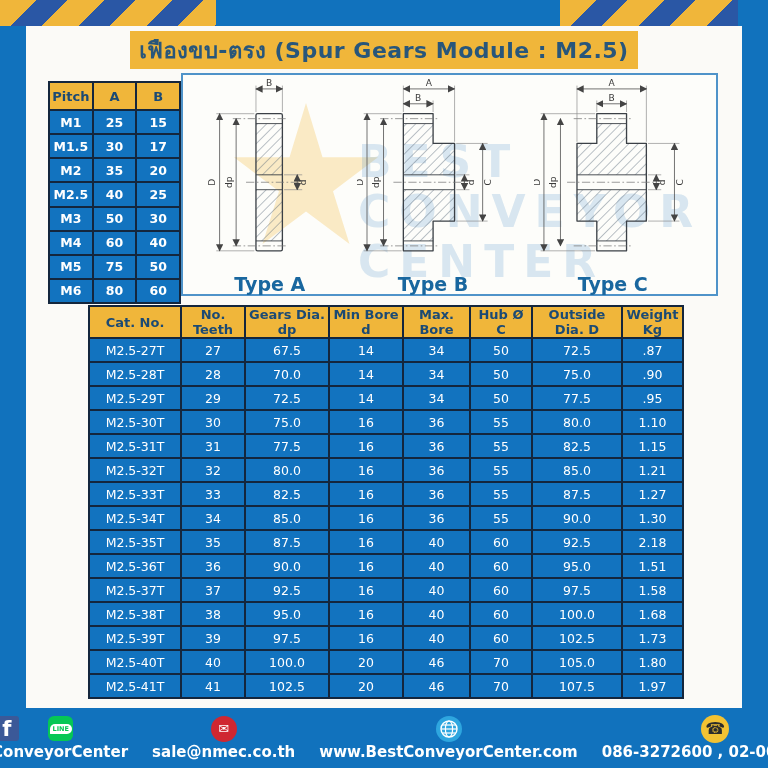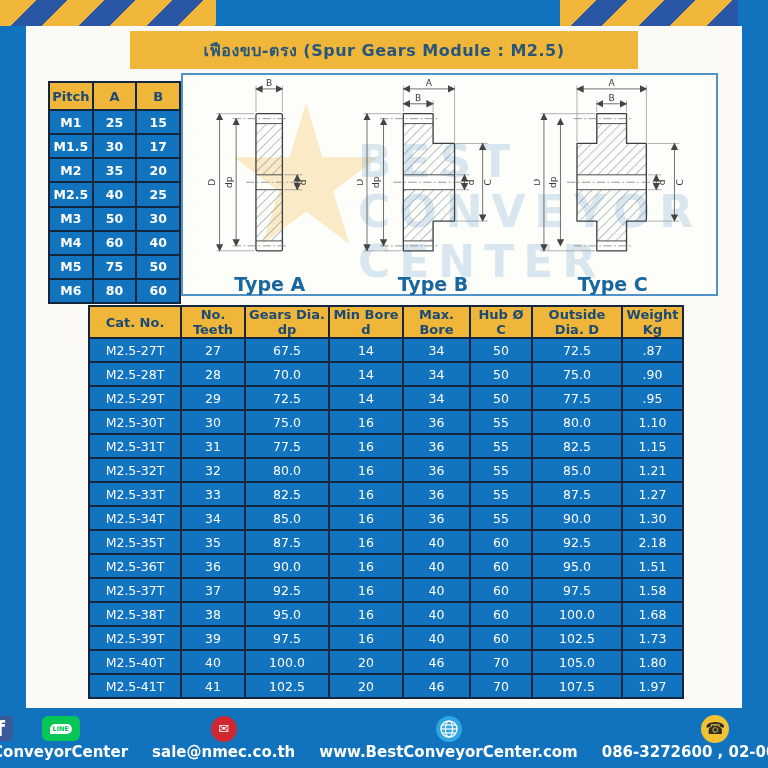--- a/index.html
+++ b/index.html
@@ -11,21 +11,21 @@
   
   .top-band { position:absolute; top:0; left:0; right:0; height:26px; background:#1172bd; }
   .stripe { position:absolute; top:0; bottom:0;
     background:repeating-linear-gradient(135deg,#f0b63a 0 26px,#2a57a5 26px 48px); }
   .stripe-left { left:0; width:216px; }
   .stripe-right { left:560px; width:178px; }
   
   .content { position:absolute; left:26px; right:26px; top:26px; bottom:60px; background:#fbfaf7; }
   .title-bar {
     position:absolute; top:5px; left:104px; width:508px; height:38px;
-    background:#f0b63a; color:#28567b; font-weight:bold; font-size:16px;
+    background:#f0b63a; color:#28567b; font-weight:bold; font-size:22px;
     display:flex; align-items:center; justify-content:center; letter-spacing:0.5px;
   }
   .top-section { position:absolute; top:47px; left:22px; right:24px; height:223px; }
   
   .pitch-table { position:absolute; left:0; top:8px; width:133px; height:223px;
     border-collapse:collapse; table-layout:fixed; }
   .pitch-table th { background:#f0b63a; color:#1b4a74; font-size:13px; font-weight:bold;
     border:2px solid #14263d; height:28px; text-align:center; }
   .pitch-table td { background:#1273bf; color:#ffffff; font-size:12.5px; font-weight:bold;
     border:2px solid #14263d; text-align:center; height:24px; }
@@ -58,21 +58,21 @@
   
   .footer { position:absolute; bottom:0; left:0; width:768px; height:60px; background:#1172bd;
     display:flex; align-items:center; justify-content:center; }
   .f-group { display:flex; flex-direction:column; align-items:center; gap:1px;
     color:#fff; font-weight:bold; margin:0 2px; }
   .f-label { font-size:15px; white-space:nowrap; }
   .f-icons { display:flex; gap:5px; align-items:center; height:27px; }
   .f-sep { width:5px; height:46px; background:#f0b63a; margin:0 10px; }
   .icon-fb { width:25px; height:25px; background:#3b5998; border-radius:3px; color:#fff;
     font-weight:bold; font-size:21px; line-height:26px; text-align:center; overflow:hidden; }
-  .icon-line { width:38px; height:25px; background:#06c755; border-radius:6px;
+  .icon-line { width:25px; height:25px; background:#06c755; border-radius:6px;
     display:flex; align-items:center; justify-content:center;margin-left:24px; }
   .icon-line .bubble { background:#fff; border-radius:6px 6px 6px 1px; font-size:6.5px;
     color:#06c755; font-weight:bold; padding:2px 3px; line-height:6px; }
   .icon-mail { width:26px; height:26px; border-radius:50%; background:#cf2731; color:#fff;
     display:flex; align-items:center; justify-content:center; font-size:13px; }
   .icon-globe { width:26px; height:26px; border-radius:50%; background:#2ea6df;
     display:flex; align-items:center; justify-content:center; }
   .icon-phone { width:28px; height:28px; border-radius:50%; background:#f2c233; color:#2c2c2c;
     display:flex; align-items:center; justify-content:center; font-size:16px; }
 </style>

